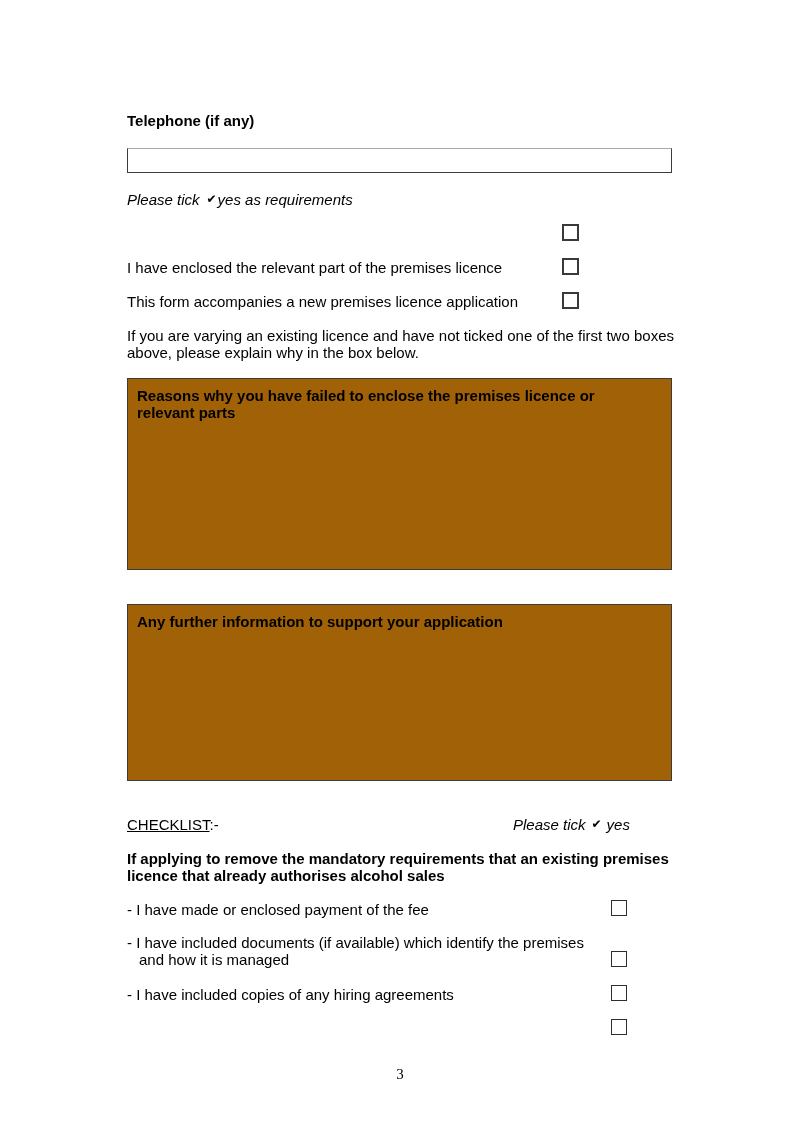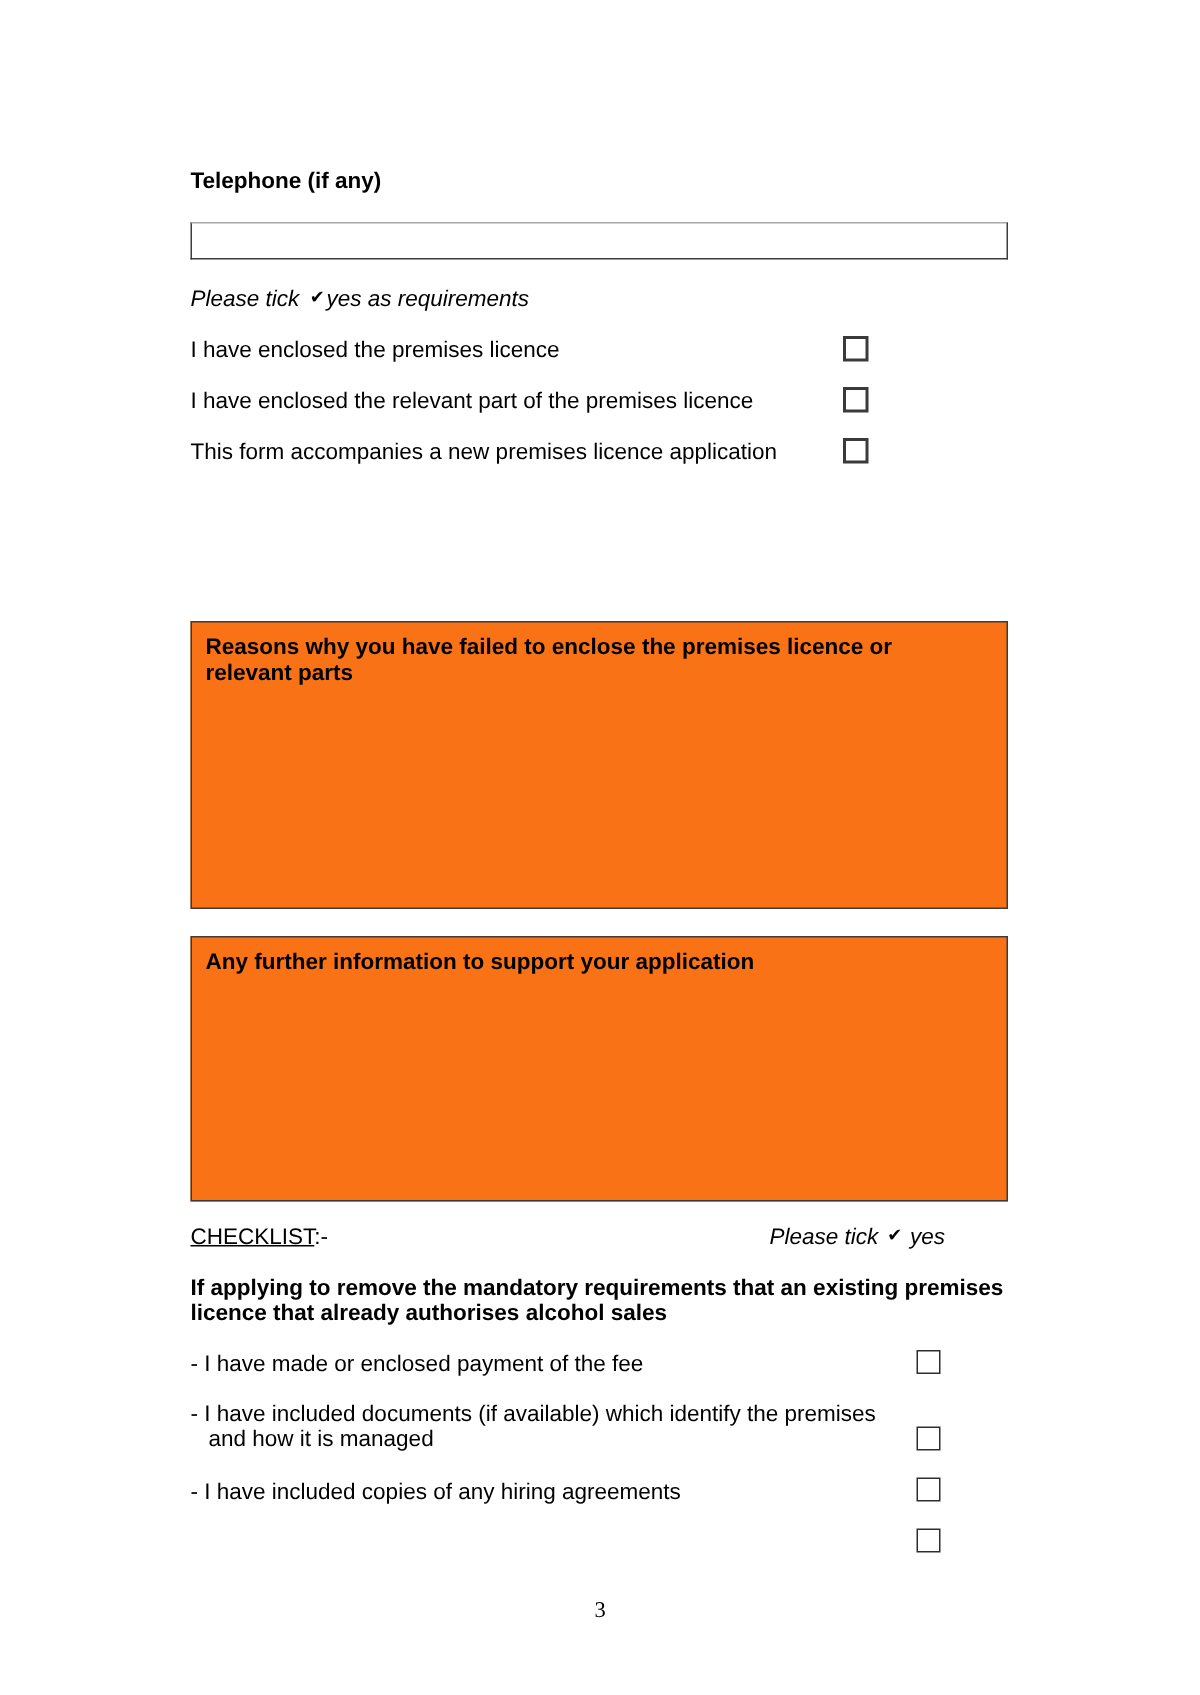--- a/index.html
+++ b/index.html
@@ -50,28 +50,27 @@
   }
   .cb-lg { width: 17px; height: 17px; border: 2px solid #3a3a3a; }
   .cb-sm { width: 16px; height: 16px; border: 1px solid #2e2e2e; }
   .cb-1 { left: 556px; top: 224px; }
   .cb-2 { left: 556px; top: 258px; }
   .cb-3 { left: 556px; top: 292px; }
 
   .vary-note { left: 121px; top: 327px; width: 548px; }
 
   .big-box {
-    background: #f97316;
+    background: #a16207;
     border: 1px solid #3c3c3c;
     left: 121px;
     width: 545px;
-    margin-top: 36px;
   }
   .box-reasons { top: 378px; height: 192px; }
-  .box-further { top: 588px; height: 177px; }
+  .box-further { top: 604px; height: 177px; }
   .big-box .box-heading {
     font-weight: bold;
     padding: 8px 18px 0 9px;
   }
 
   .checklist-title { left: 121px; top: 816px; }
   .checklist-ticknote { left: 507px; top: 816px; }
   .checklist-intro { left: 121px; top: 850px; width: 548px; font-weight: bold; }
 
   .cl-label { font-weight: normal; }
@@ -98,29 +97,29 @@
 
 <div class="page">
 
   <div class="abs tel-label bold">Telephone (if any)</div>
   <div class="abs tel-input"></div>
 
   <div class="abs tick-note1">
     <span class="italic">Please tick</span><span class="tick t1">✔</span><span class="italic">yes as requirements</span>
   </div>
 
-  <div class="abs opt-label-1">I have enclosed the premises licence</div>
   <span class="cb cb-lg cb-1"></span>
 
   <div class="abs opt-label-2">I have enclosed the relevant part of the premises licence</div>
   <span class="cb cb-lg cb-2"></span>
 
   <div class="abs opt-label-3">This form accompanies a new premises licence application</div>
   <span class="cb cb-lg cb-3"></span>
 
+  <div class="abs vary-note">If you are varying an existing licence and have not ticked one of the first two boxes above, please explain why in the box below.</div>
 
   <div class="abs big-box box-reasons">
     <div class="box-heading">Reasons why you have failed to enclose the premises licence or relevant parts</div>
   </div>
 
   <div class="abs big-box box-further">
     <div class="box-heading">Any further information to support your application</div>
   </div>
 
   <div class="abs checklist-title">

